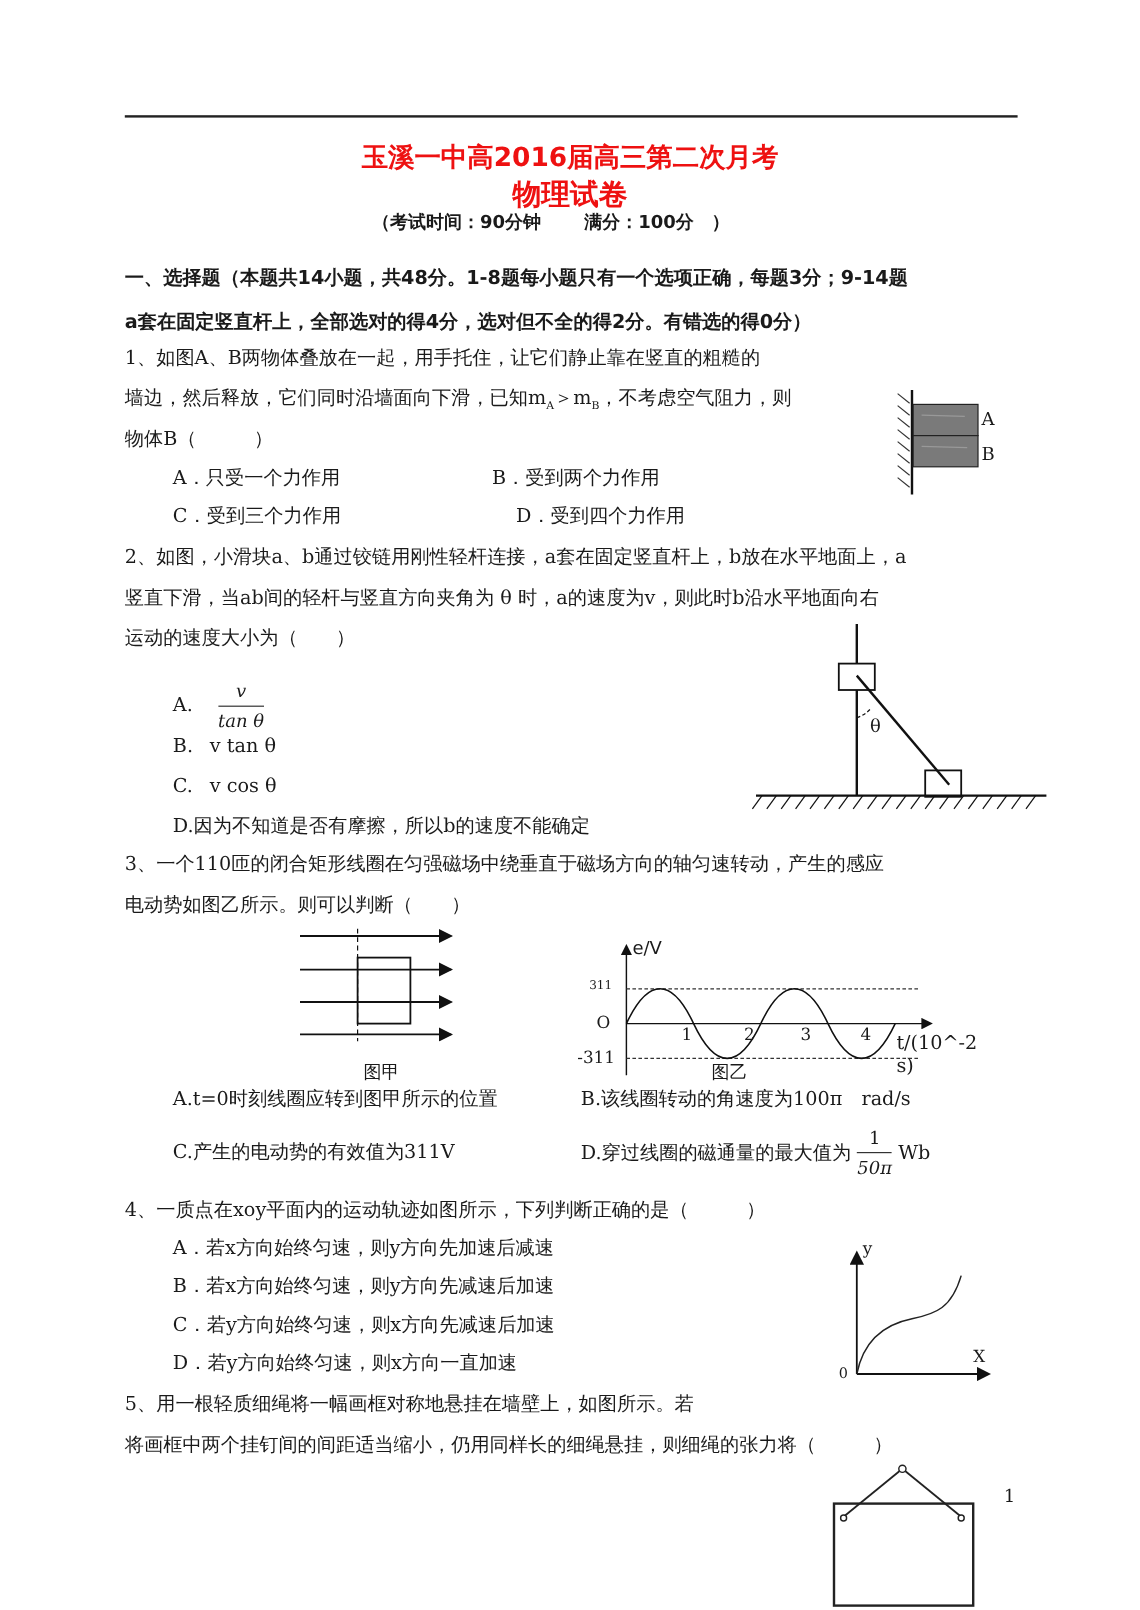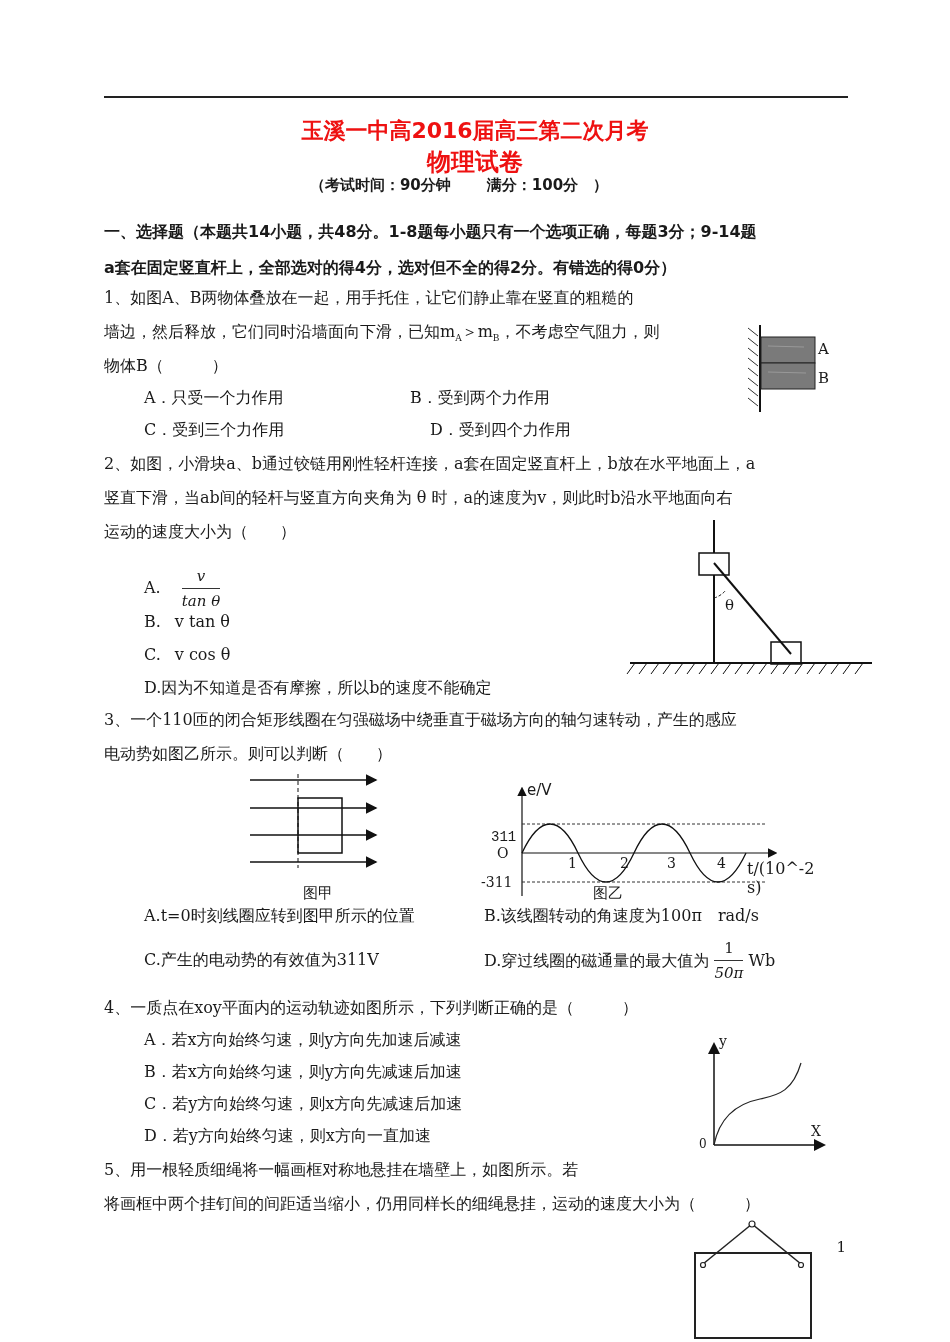--- a/index.html
+++ b/index.html
@@ -153,21 +153,21 @@
           <path d="M0,0 L8,4 L0,8 z" fill="#111"></path>
         </marker>
       </defs>
     <line x1="47" y1="115" x2="47" y2="8" stroke="#111" stroke-width="1.2" marker-end="url(#ah2)"></line>
     <line x1="47" y1="72" x2="300" y2="72" stroke="#111" stroke-width="1.2" marker-end="url(#ah2)"></line>
     <line x1="47" y1="43" x2="290" y2="43" stroke="#333" stroke-width="1" stroke-dasharray="3,2"></line>
     <line x1="47" y1="101" x2="290" y2="101" stroke="#333" stroke-width="1" stroke-dasharray="3,2"></line>
     <path d="M47,72 C 55,55 65,43 75,43 C 85,43 95,55 103,72 C 111,89 121,101 131,101 C 141,101 151,89 159,72 C 167,55 177,43 187,43 C 197,43 207,55 215,72 C 223,89 233,101 243,101 C 253,101 263,89 271,72" fill="none" stroke="#111" stroke-width="1.3"></path>
   </svg>
   <span class="abs" style="left:52px; top:0px; font-size:15px; font-family:'DejaVu Sans',sans-serif;">e/V</span>
-  <span class="abs" style="left:16px; top:48px; font-size:14px;font-family:Liberation Mono, monospace;">311</span>
+  <span class="abs" style="left:16px; top:35px; font-size:10px;">311</span>
   <span class="abs math" style="left:22px; top:64px; font-size:14px;">O</span>
   <span class="abs" style="left:6px; top:93px; font-size:14px;">-311</span>
   <span class="abs" style="left:93px; top:74px; font-size:14px;">1</span>
   <span class="abs" style="left:145px; top:74px; font-size:14px;">2</span>
   <span class="abs" style="left:192px; top:74px; font-size:14px;">3</span>
   <span class="abs" style="left:242px; top:74px; font-size:14px;">4</span>
   <span class="abs math" style="left:272px; top:78px; font-size:16px;">t/(10^-2 s)</span>
 </div>
 <div class="abs cap" style="left:578px; top:884px; width:60px;">图乙</div>
 
@@ -199,21 +199,21 @@
     <line x1="19" y1="110" x2="19" y2="10" stroke="#111" stroke-width="1.5" marker-end="url(#ah3)"></line>
     <line x1="19" y1="110" x2="128" y2="110" stroke="#111" stroke-width="1.5" marker-end="url(#ah3)"></line>
     <path d="M19,110 C 25,80 45,68 65,64 C 85,60 98,55 106,28" fill="none" stroke="#222" stroke-width="1.2"></path>
   </svg>
   <span class="abs" style="left:24px; top:-2px; font-size:14px;">y</span>
   <span class="abs" style="left:116px; top:88px; font-size:14px;">X</span>
   <span class="abs" style="left:4px; top:102px; font-size:12px;">0</span>
 </div>
 
 <div class="abs line" style="top:1160px;">5、用一根轻质细绳将一幅画框对称地悬挂在墙壁上，如图所示。若</div>
-<div class="abs line" style="top:1194px;">将画框中两个挂钉间的间距适当缩小，仍用同样长的细绳悬挂，运动的速度大小为（　　　）</div>
+<div class="abs line" style="top:1194px;">将画框中两个挂钉间的间距适当缩小，仍用同样长的细绳悬挂，则细绳的张力将（　　　）</div>
 
 <div class="abs" style="left:690px; top:1218px; width:140px; height:124px;">
   <svg width="140" height="124" viewBox="0 0 140 124">
     <rect x="5" y="35" width="116" height="85" fill="none" stroke="#222" stroke-width="2"></rect>
     <line x1="62" y1="6" x2="13" y2="46" stroke="#222" stroke-width="1.5"></line>
     <line x1="62" y1="6" x2="111" y2="46" stroke="#222" stroke-width="1.5"></line>
     <circle cx="62" cy="6" r="3" fill="#fff" stroke="#222" stroke-width="1.2"></circle>
     <circle cx="13" cy="47" r="2.5" fill="#fff" stroke="#222" stroke-width="1.2"></circle>
     <circle cx="111" cy="47" r="2.5" fill="#fff" stroke="#222" stroke-width="1.2"></circle>
   </svg>

